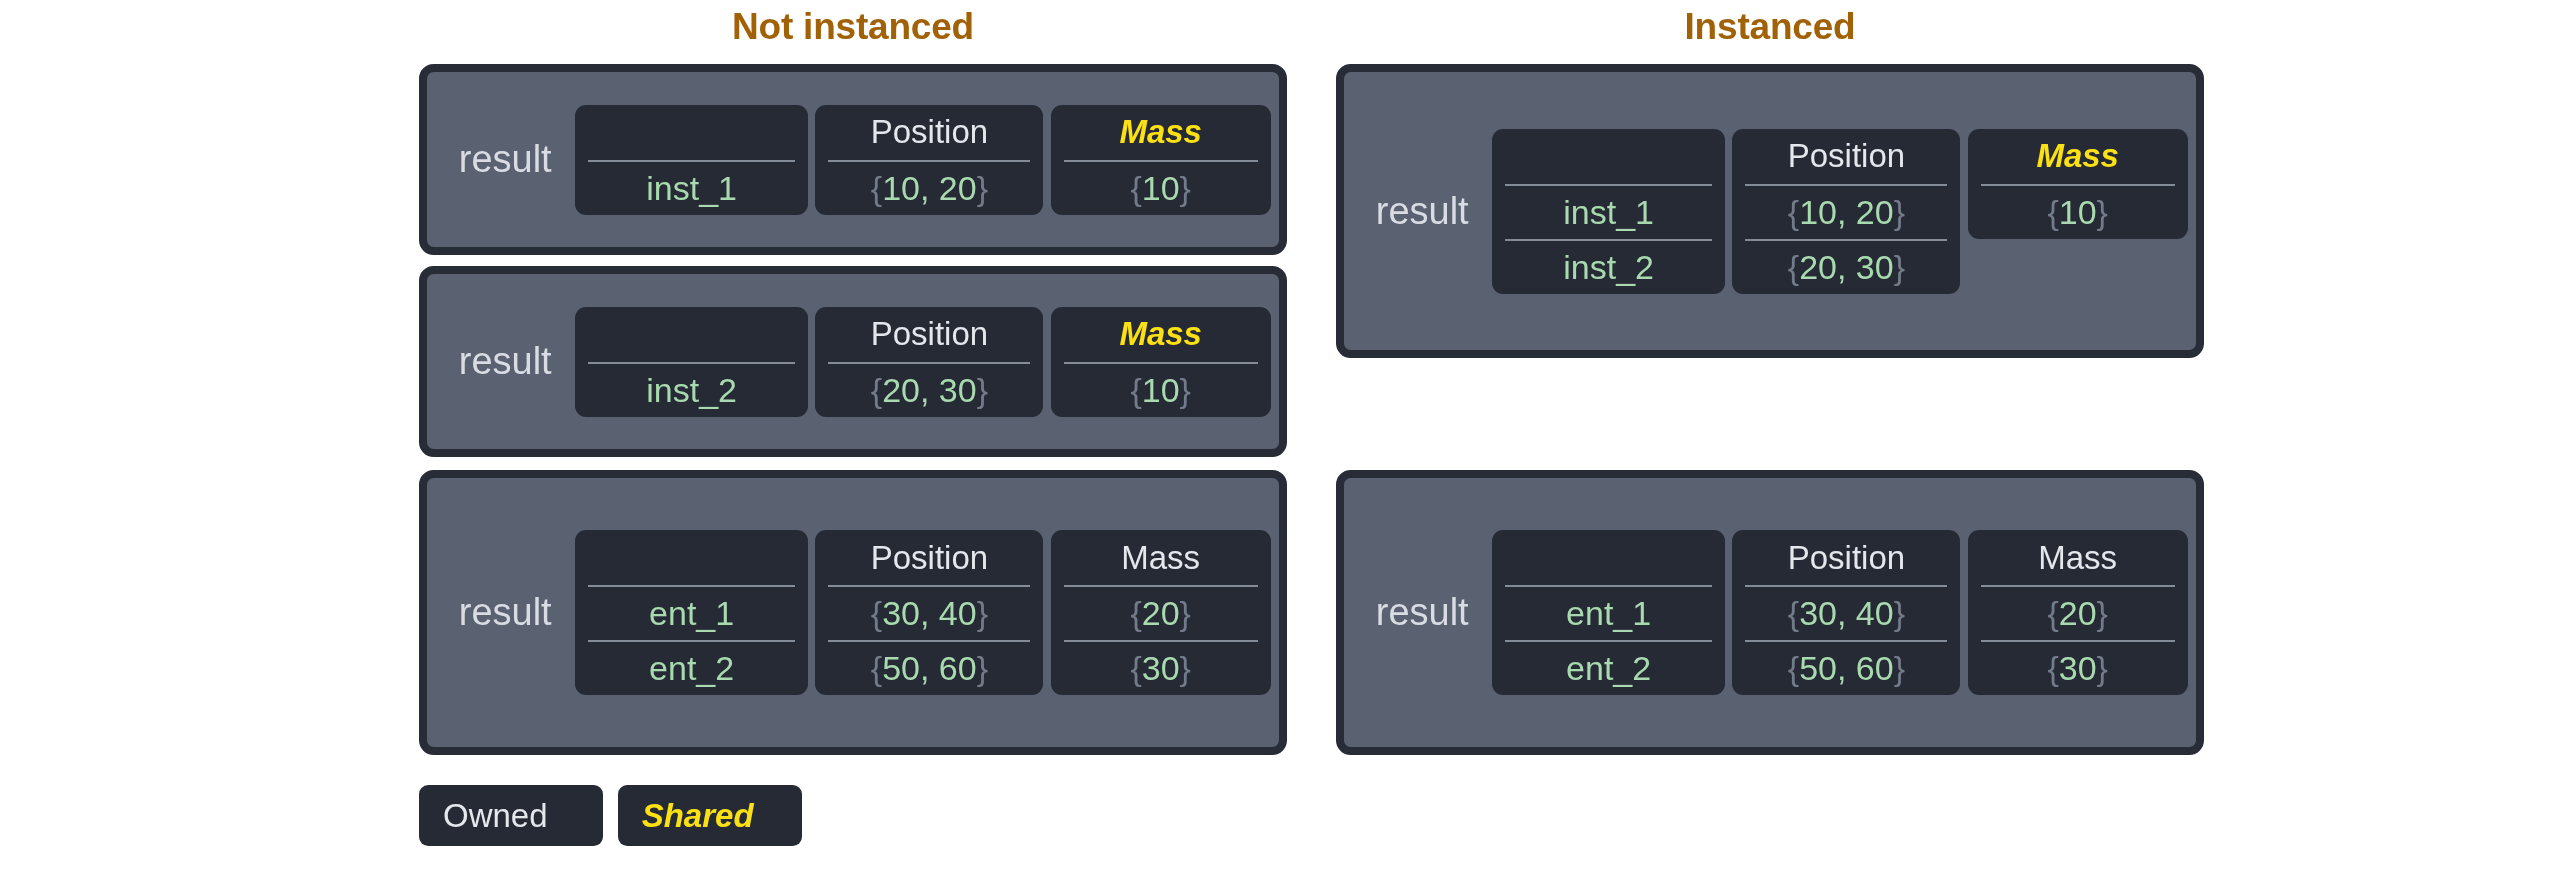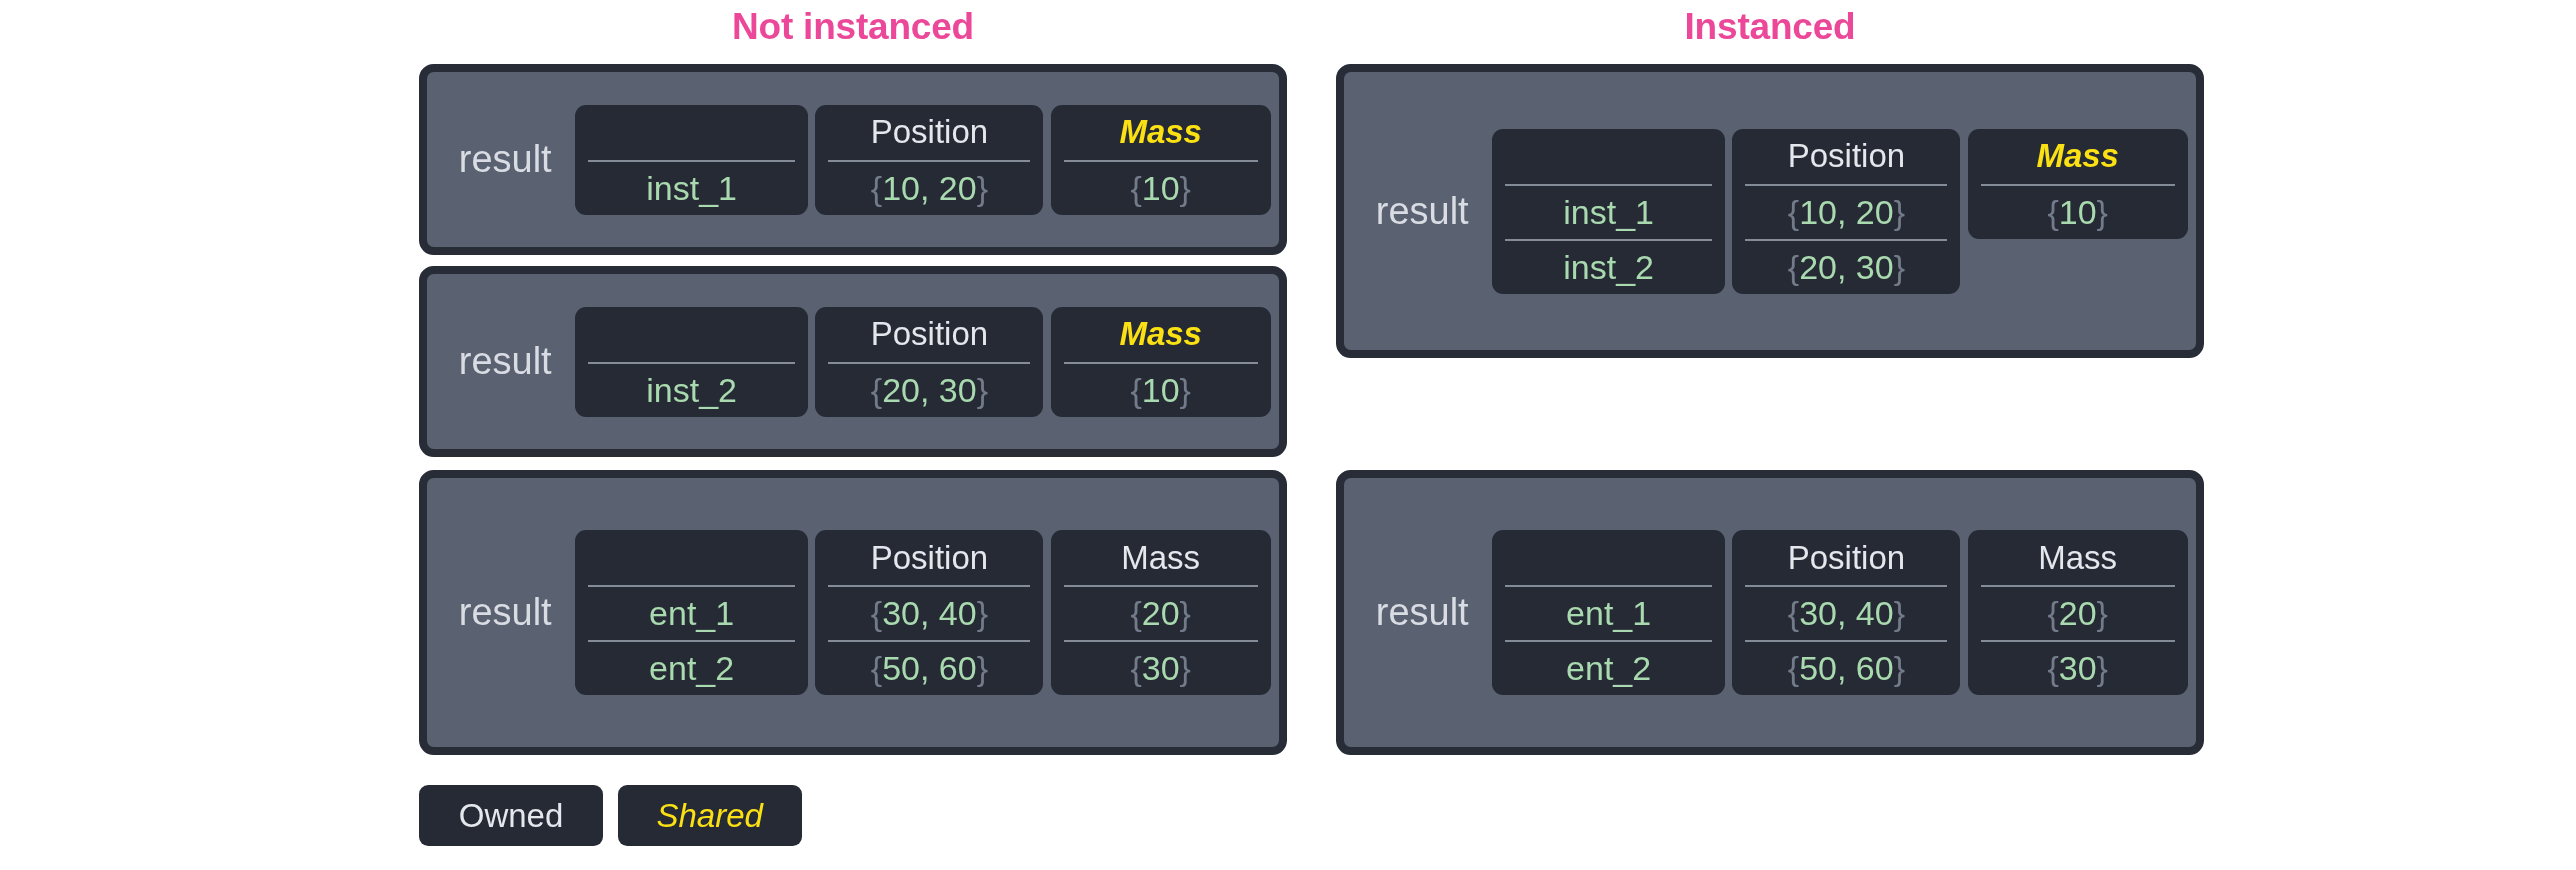--- a/index.html
+++ b/index.html
@@ -9,21 +9,21 @@
     font-family:"Liberation Sans","DejaVu Sans",sans-serif;
     overflow:hidden;
     position:relative;
   }
 
   
   .col-title{
     position:absolute;
     font-size:37px;
     font-weight:bold;
-    color:#ec4899;
+    color:#a16207;
     text-align:center;
     white-space:nowrap;
     letter-spacing:-0.2px;
   }
   #title-not-instanced{left:419px;top:5.5px;width:868px;}
   #title-instanced   {left:1336px;top:5.5px;width:868px;}
 
   
   .table{
     position:absolute;
@@ -90,27 +90,27 @@
   #legend{
     position:absolute;
     left:419px;top:785px;
     display:flex;flex-direction:row;gap:14.7px;
   }
   .legend-chip{
     background:#252a35;
     border-radius:9.2px;
     height:61px;
     min-width:184px;
-    display:flex;align-items:center;justify-content:center;
+    display:flex;align-items:center;justify-content:flex-start;
     font-size:33px;
     color:#e4e7ec;
     box-sizing:border-box;
     padding:0 24px;
   }
-  .legend-chip.shared{color:#fbe113;font-style:italic;font-weight:normal;}
+  .legend-chip.shared{color:#fbe113;font-style:italic;font-weight:bold;}
 </style>
 </head>
 <body>
 
 <div class="col-title" id="title-not-instanced">Not instanced</div>
 
 <div class="col-title" id="title-instanced">Instanced</div>
 
 <div class="table align-mid" style="left:419px;top:64px;width:868px;height:191px;">
   <div class="owner-cell" style="width:167px;height:100%;">result</div>

